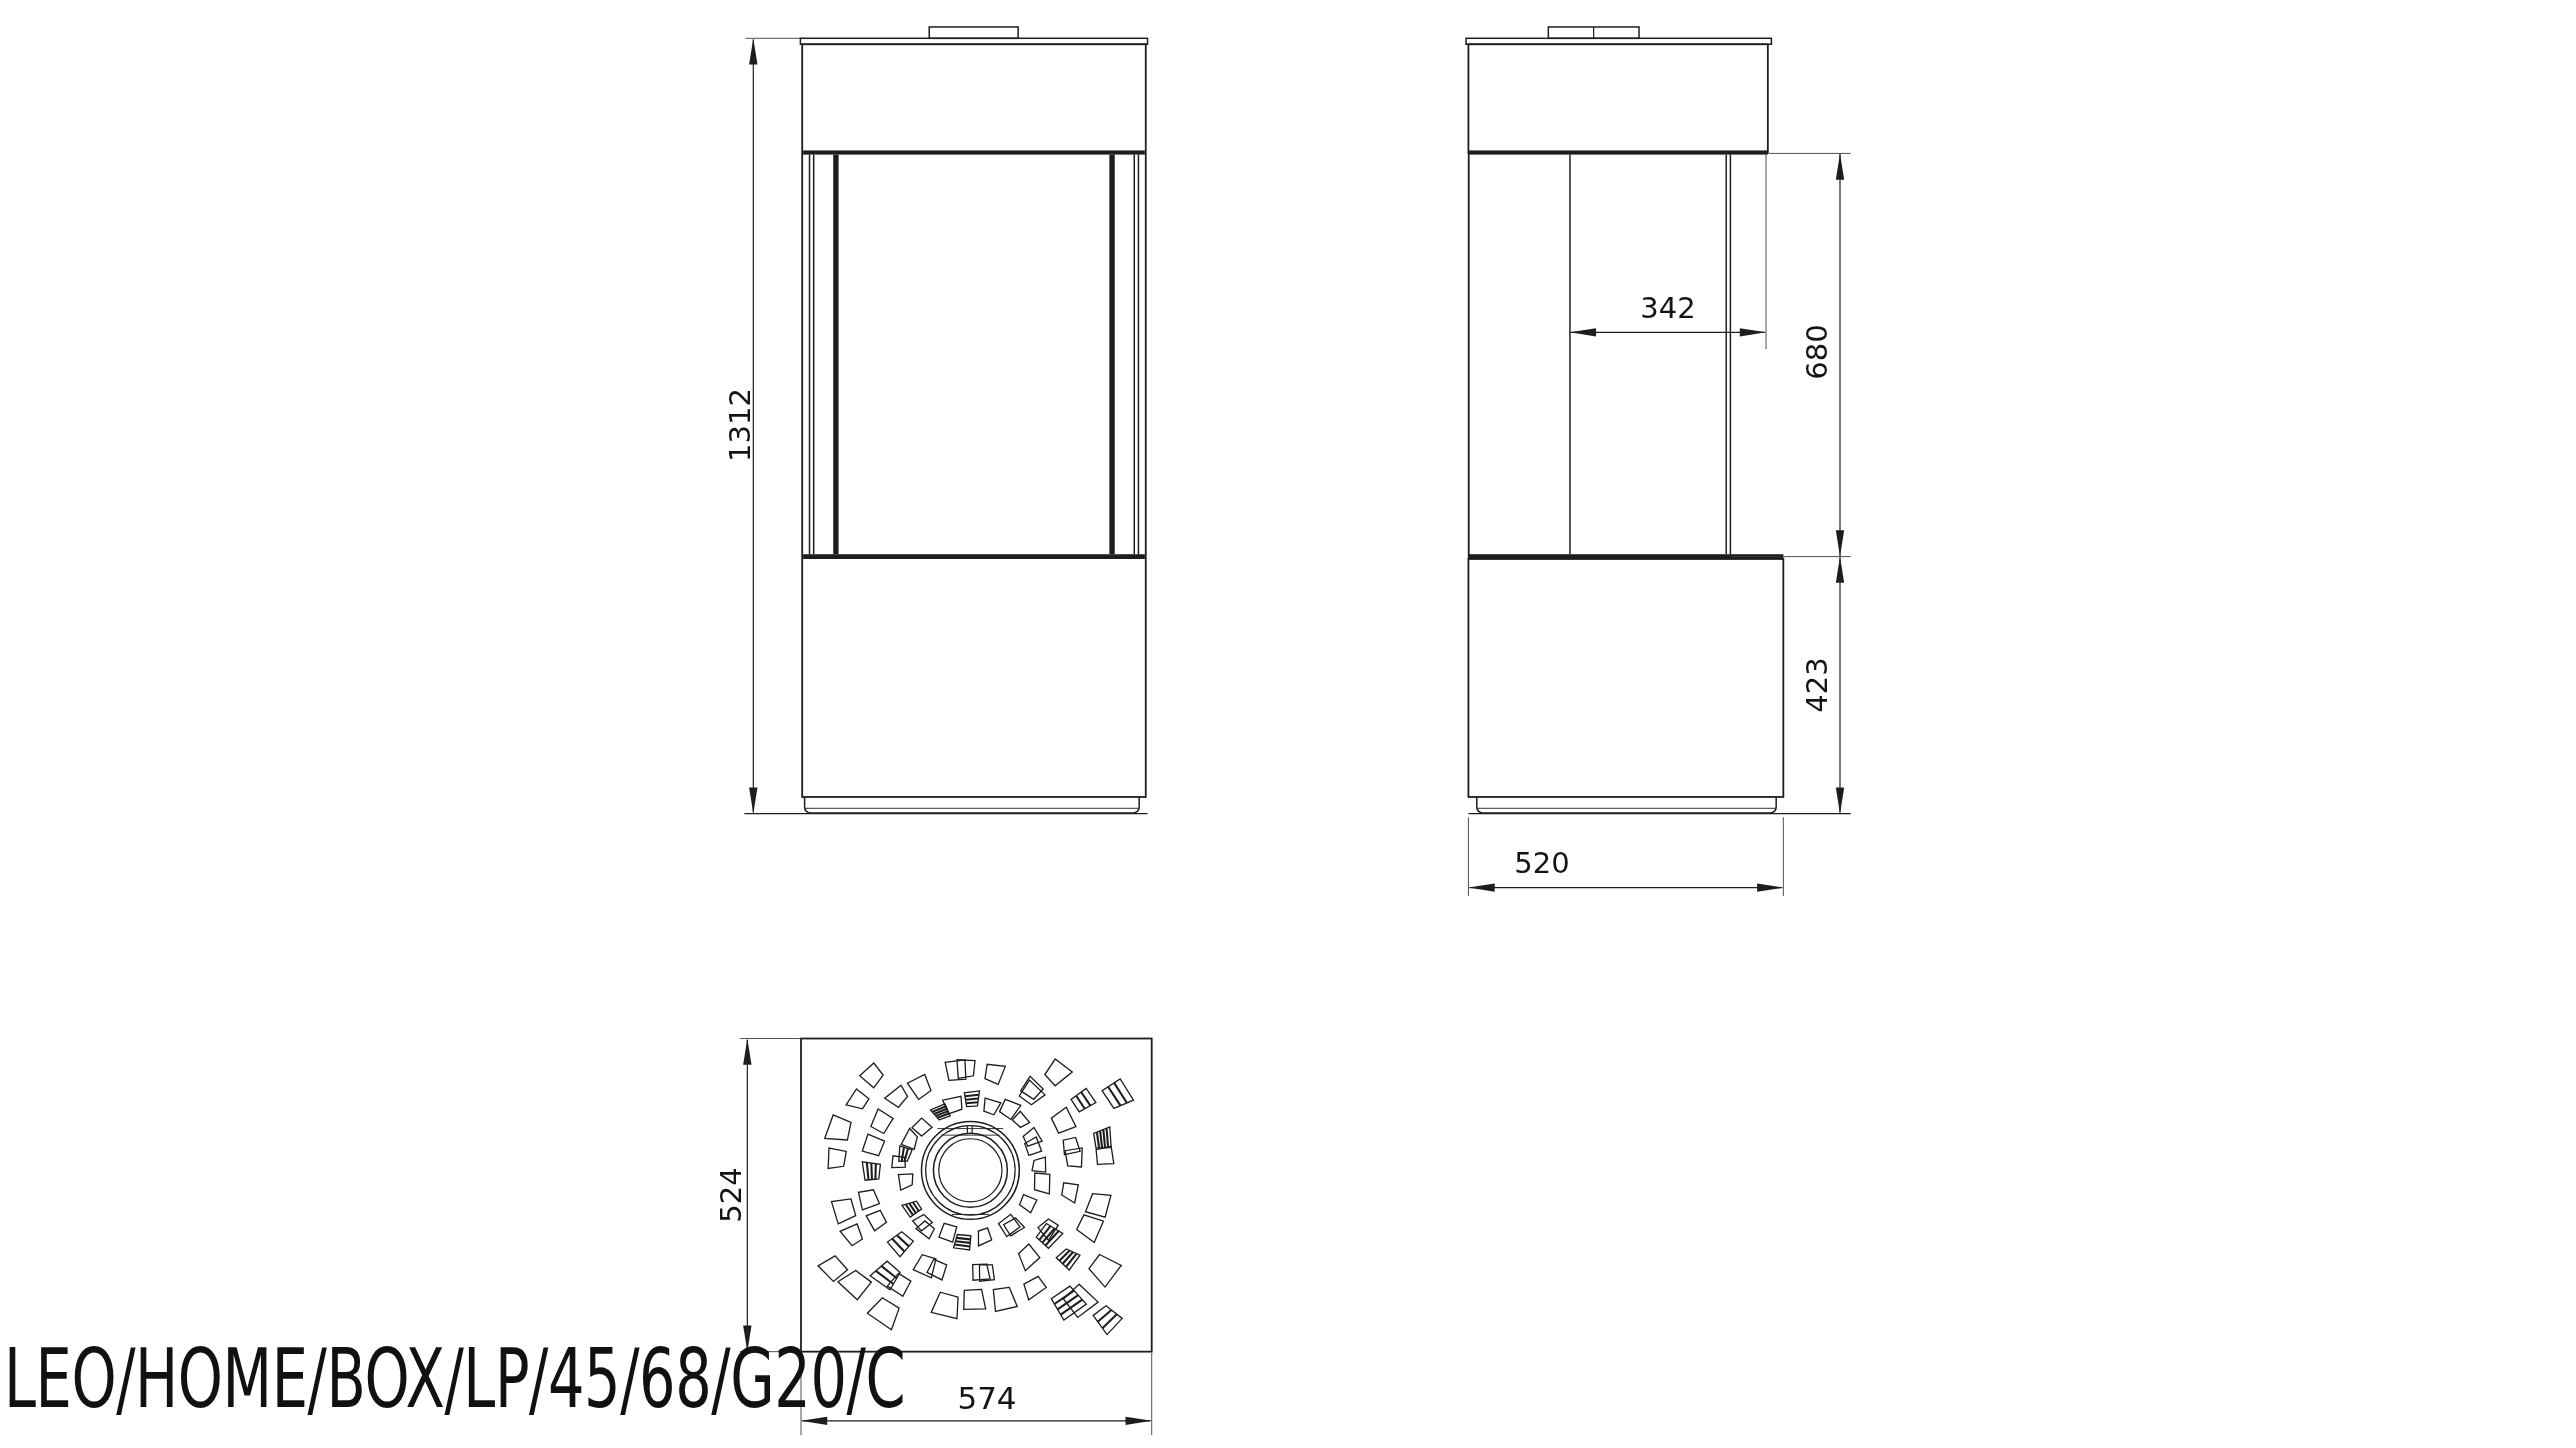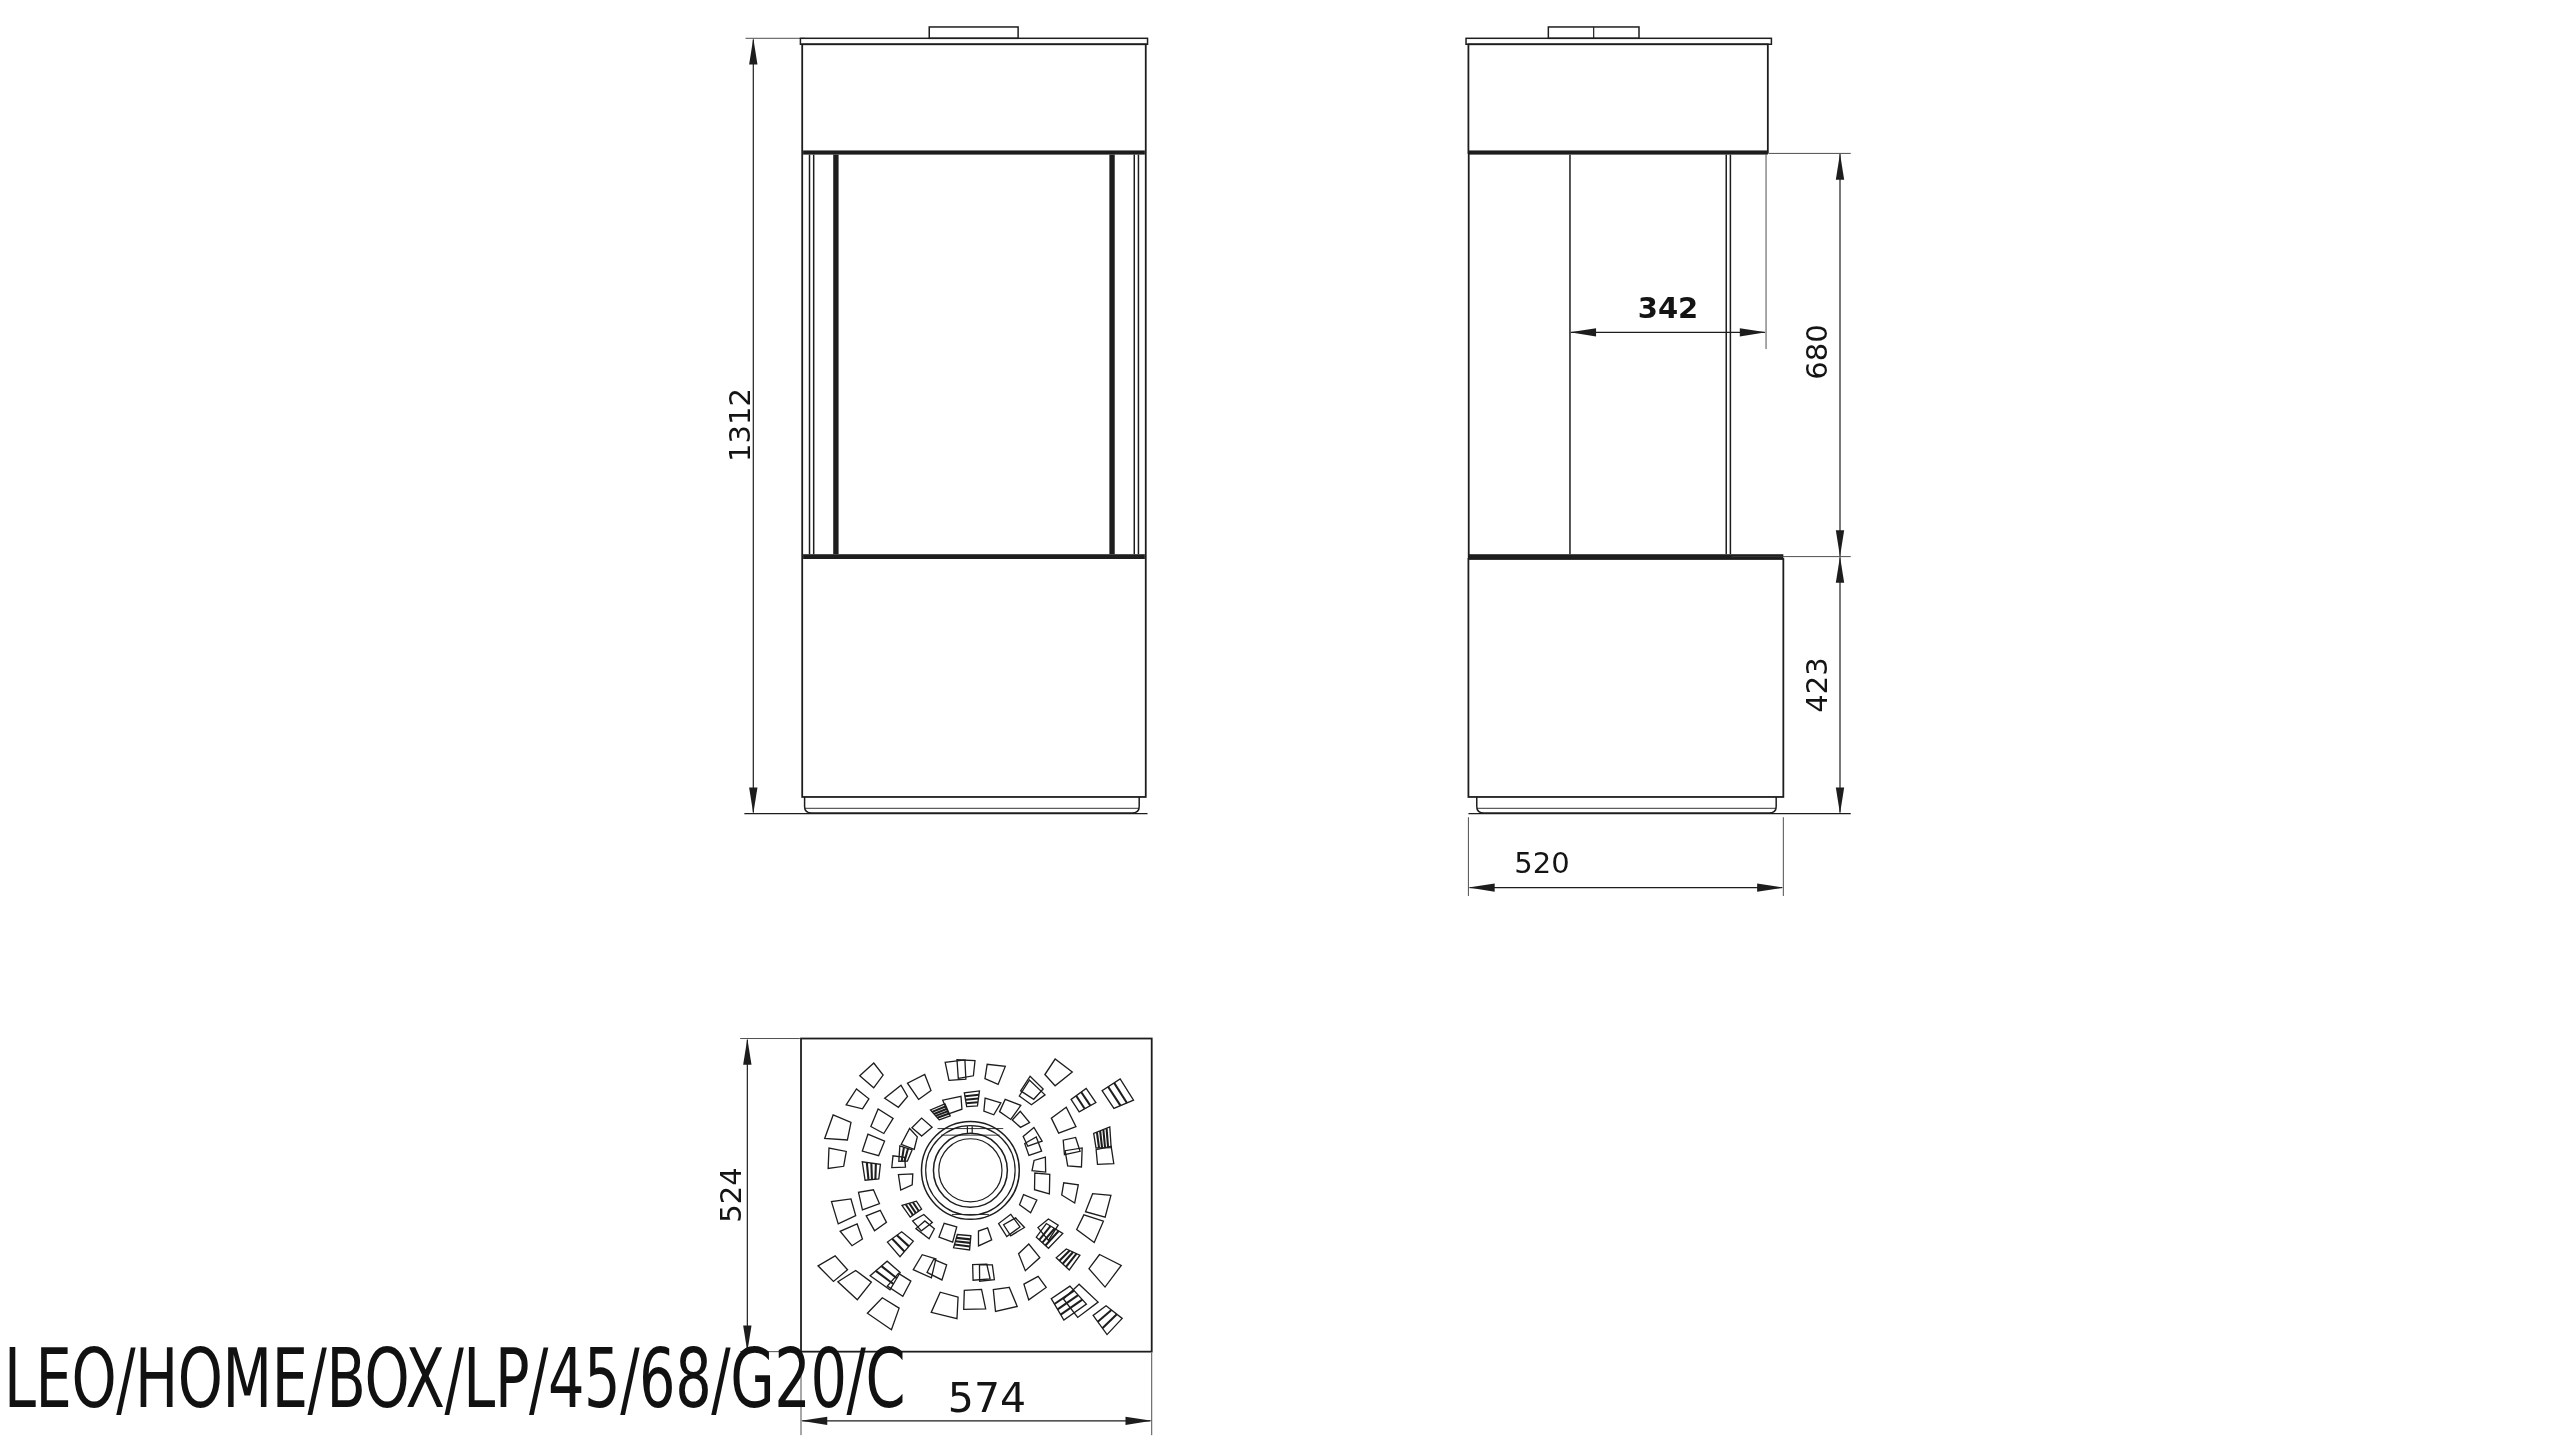--- a/index.html
+++ b/index.html
@@ -13,21 +13,21 @@
   svg{position:absolute;left:0;top:0;}
   .lbl{
     position:absolute;
     color:#141414;
     font-size:29px;
     line-height:1;
     white-space:nowrap;
     transform:translate(-50%,-50%);
   }
   .lbl.rot{transform:translate(-50%,-50%) rotate(-90deg);}
-  .lbl.big574{font-size:41px;}
+  .lbl.big574{font-size:31px;}
   .title{
     position:absolute;
     left:3.6px;top:1338px;
     color:#111;
     font-size:82px;
     line-height:1;
     letter-spacing:-0.6px;
     white-space:nowrap;
     transform:scaleX(0.70);
     transform-origin:left top;
@@ -278,21 +278,21 @@
     <line x1="1931" y1="2268" x2="1931" y2="2406" stroke="#3a3a3a" stroke-width="1.5"></line>
     <g>
       <line x1="1345" y1="2382" x2="1929" y2="2382" stroke-width="2"></line>
       <polygon points="1343,2382 1387,2375 1387,2389" fill="#1d1d1d" stroke="none"></polygon>
       <polygon points="1931,2382 1887,2375 1887,2389" fill="#1d1d1d" stroke="none"></polygon>
     </g>
   </g>
 </svg>
 
 <div class="lbl rot" style="left:740px;top:425px;">1312</div>
-<div class="lbl" style="left:1668px;top:308px;font-weight:bold;">342</div>
+<div class="lbl" style="left:1668px;top:308px;">342</div>
 <div class="lbl rot" style="left:1817px;top:352px;">680</div>
 <div class="lbl rot" style="left:1817px;top:685px;">423</div>
 <div class="lbl" style="left:1542px;top:863px;">520</div>
 <div class="lbl rot" style="left:731px;top:1195px;">524</div>
 <div class="lbl big574" style="left:987px;top:1398px;">574</div>
 <div class="title">LEO/HOME/BOX/LP/45/68/G20/C</div>
 
 </div>
 
 

